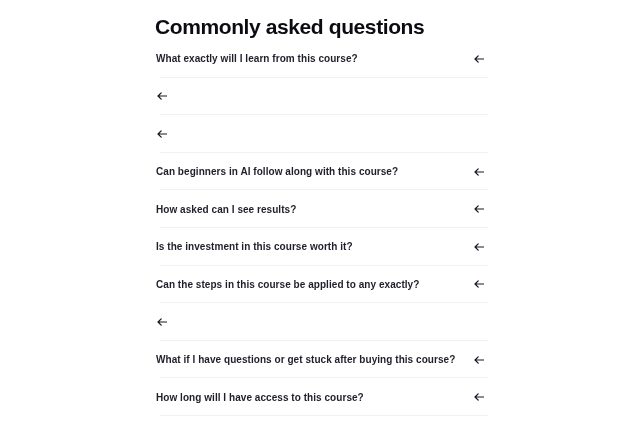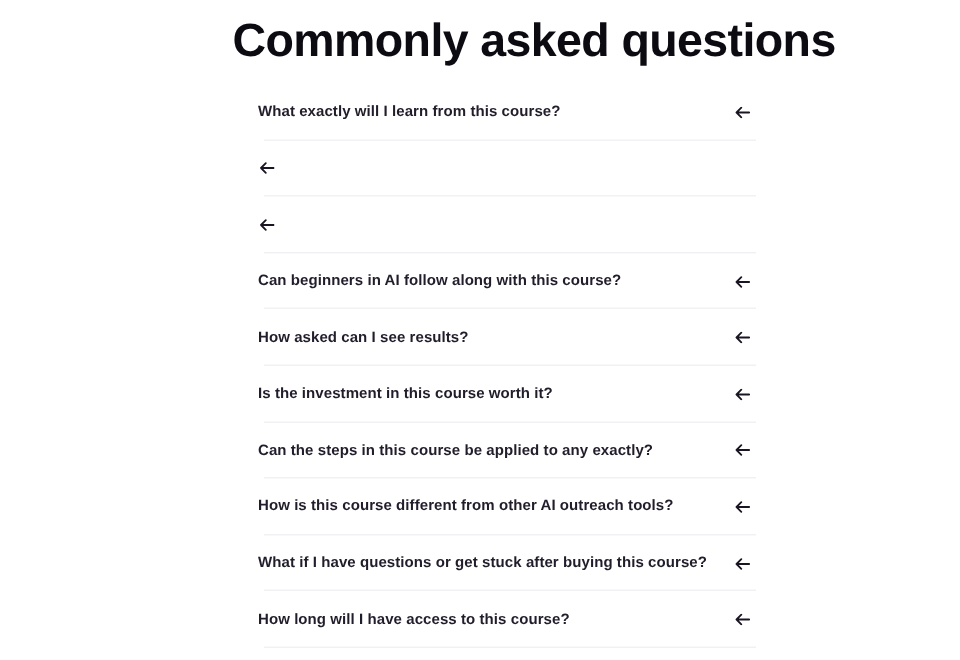--- a/index.html
+++ b/index.html
@@ -1,22 +1,22 @@
 <!DOCTYPE html>
 <html><head>
   <meta charset="utf-8">
   <style>
     html, body { margin: 0; padding: 0; background: #ffffff; }
     body { width: 640px; height: 440px; overflow: hidden; position: relative;
       font-family: "Liberation Sans", sans-serif; color: #1a1523; }
     .wrap { position: absolute; left: 156px; top: 0; width: 332px; }
     .title { margin: 0; position: absolute; top: 12px; left: -1px;
-      font-size: 31px; font-weight: 700; letter-spacing: -0.4px; color: #0d0b12;
+      font-size: 21px; font-weight: 700; letter-spacing: -0.4px; color: #0d0b12;
       white-space: nowrap; line-height: 30px; }
-    .faq { position: absolute; top: 40px; left: 0; width: 332px; margin: 16px; padding: 0; list-style: none; }
+    .faq { position: absolute; top: 40px; left: 0; width: 332px; margin: 0; padding: 0; list-style: none; }
     .item { position: relative; height: 37.6px; display: flex; align-items: center;
       justify-content: space-between; cursor: pointer; }
     .item::after { content: ""; position: absolute; left: 4px; right: 0; bottom: 0;
       height: 1px; background: #f1f1f3; }
     .q { font-size: 10px; font-weight: 700; color: #221d2b; letter-spacing: 0.05px;
       white-space: nowrap; }
     .arrow { width: 12px; height: 12px; margin-right: 3px; display: inline-flex;
       align-items: center; justify-content: center; }
     .arrow svg { display: block; }
   </style>
@@ -74,21 +74,20 @@
     </li>
     <li class="item">
       <span class="q">Can the steps in this course be applied to any exactly?</span>
       <span class="arrow">
           <svg width="10" height="8" viewBox="0 0 10 8">
             <path d="M9.5 4H1M4.2 0.8L1 4l3.2 3.2" fill="none" stroke="#1a1523" stroke-width="1.2" stroke-linecap="round" stroke-linejoin="round"></path>
           </svg>
         </span>
     </li>
     <li class="item">
-      <span class="q">How is this course different from other AI outreach tools?</span>
       <span class="arrow">
           <svg width="10" height="8" viewBox="0 0 10 8">
             <path d="M9.5 4H1M4.2 0.8L1 4l3.2 3.2" fill="none" stroke="#1a1523" stroke-width="1.2" stroke-linecap="round" stroke-linejoin="round"></path>
           </svg>
         </span>
     </li>
     <li class="item">
       <span class="q">What if I have questions or get stuck after buying this course?</span>
       <span class="arrow">
           <svg width="10" height="8" viewBox="0 0 10 8">

